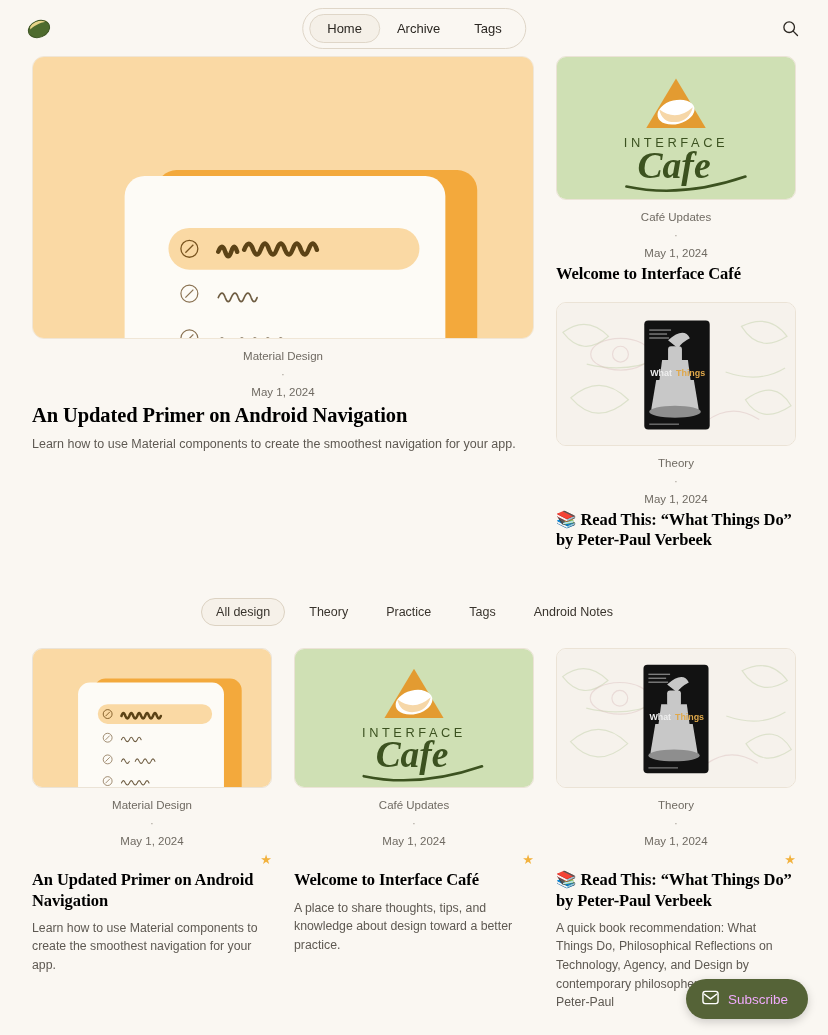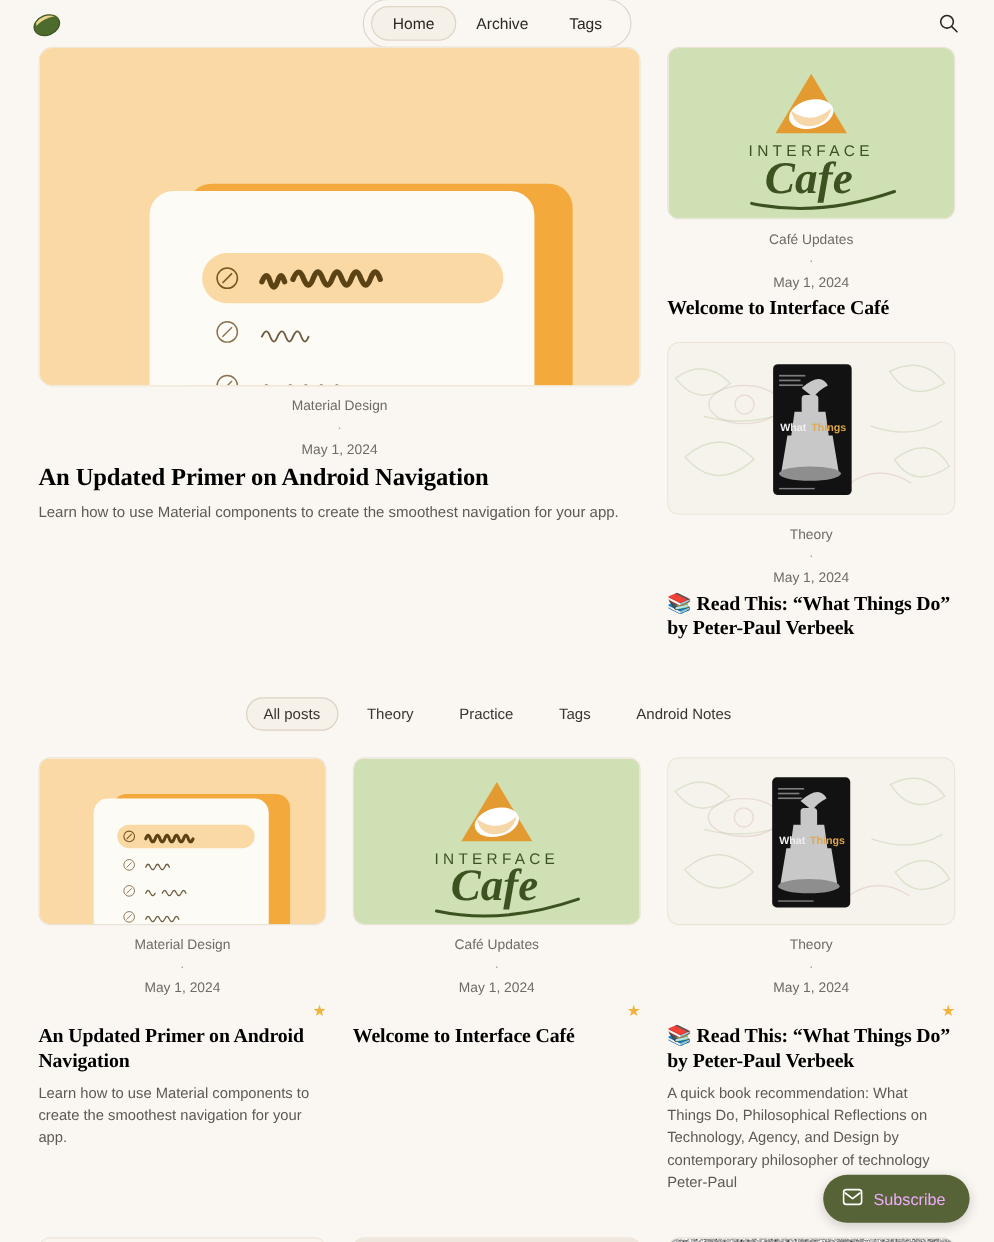--- a/index.html
+++ b/index.html
@@ -7,21 +7,21 @@
     width: 828px;
     height: 1035px;
     background: #FAF7F2;
     font-family: "Liberation Sans", sans-serif;
     overflow: hidden;
   }
   body { position: relative; }
 
   
   .header {
-    height: 39px;
+    height: 56px;
     display: flex;
     align-items: center;
     padding: 0 24px;
     position: relative;
   }
   .logo {
     width: 30px; height: 30px;
     display: flex; align-items: center; justify-content: center;
   }
   .nav-pill {
@@ -299,21 +299,21 @@
         <span class="dot">·</span>
         <span>May 1, 2024</span>
       </div>
       <div class="title-serif side-title">📚 Read This: “What Things Do” by Peter-Paul Verbeek</div>
     </div>
 
   </div>
 </div>
 
 <div class="filters">
-  <div class="filter active">All posts</div>
+  <div class="filter active">All design</div>
   <div class="filter">Theory</div>
   <div class="filter">Practice</div>
   <div class="filter">Tags</div>
   <div class="filter">Android Notes</div>
 </div>
 
 <div class="grid">
 
   <div>
     <div class="card-img">
@@ -358,20 +358,21 @@
         <path d="M70 129 q56 12 120 -10" stroke="#3C5220" stroke-width="2.6" fill="none" stroke-linecap="round"></path>
       </svg>
     </div>
     <div class="meta">
       <span>Café Updates</span>
       <span class="dot">·</span>
       <span>May 1, 2024</span>
       <span class="star">★</span>
     </div>
     <div class="title-serif card-title">Welcome to Interface Café</div>
+    <div class="card-excerpt">A place to share thoughts, tips, and knowledge about design toward a better practice.</div>
   </div>
 
   <div>
     <div class="card-img">
       <svg class="ill" viewBox="0 0 242 140" preserveAspectRatio="xMidYMid slice">
         <rect width="242" height="140" fill="#F6F2EC"></rect>
         <g opacity="0.45" fill="none" stroke="#BFCFA6" stroke-width="1.2">
           <path d="M6 28 q24 -18 46 4 q-26 22 -46 -4 Z"></path>
           <path d="M14 94 q30 -26 58 2 q-32 28 -58 -2 Z"></path>
           <path d="M188 22 q28 -14 46 10 q-28 18 -46 -10 Z"></path>

